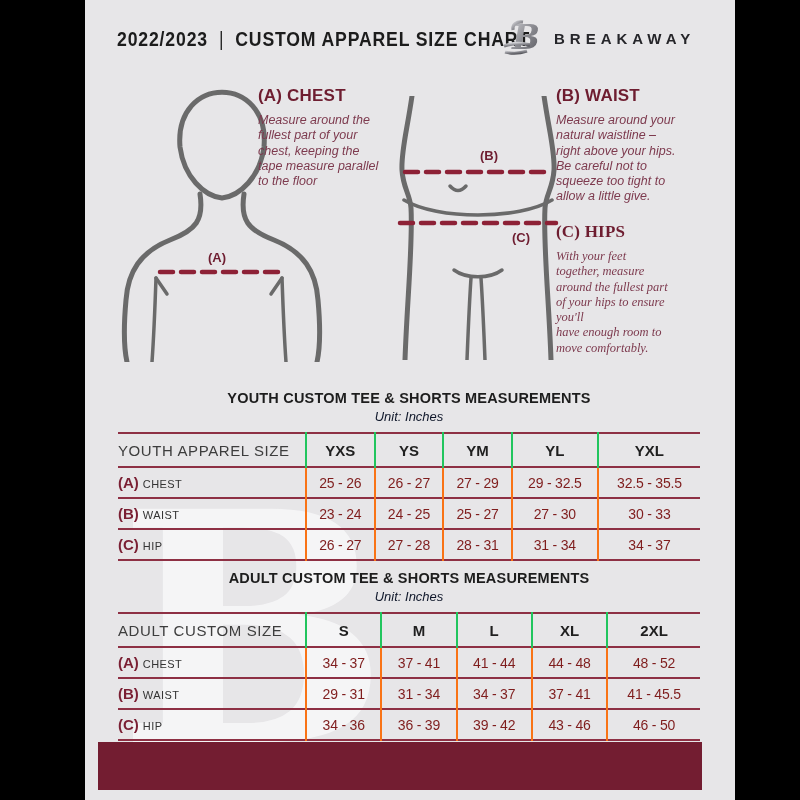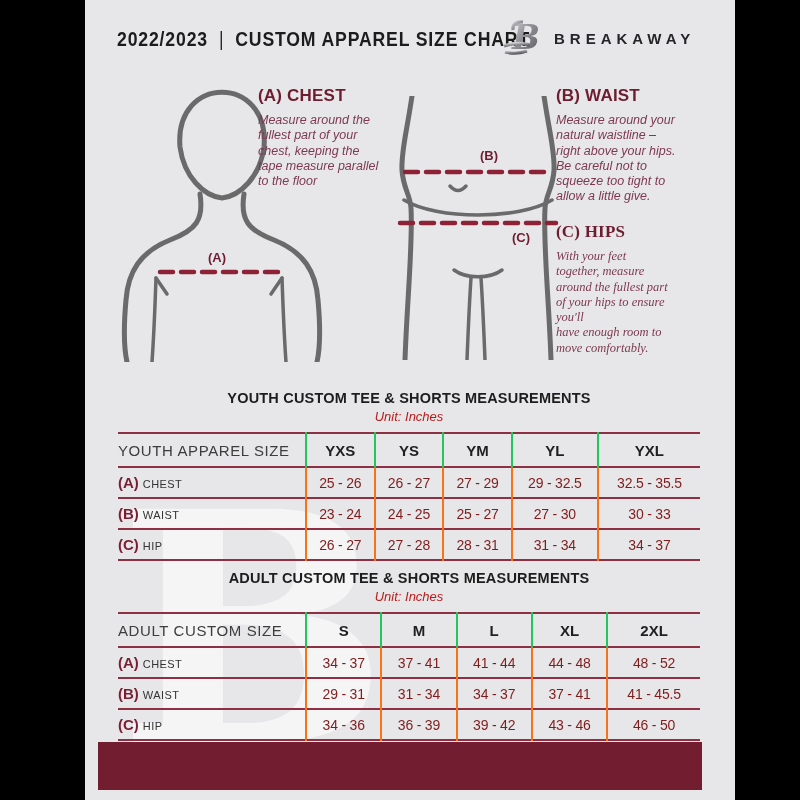--- a/index.html
+++ b/index.html
@@ -37,21 +37,21 @@
     line-height:1.22;white-space:pre-line;}
   .instr-chest{left:258px;top:86px;width:145px;}
   .instr-waist{left:556px;top:86px;width:150px;}
   .instr-hips{left:556px;top:222px;width:152px;font-family:Liberation Serif, serif;}
 
   
   .table-block{position:absolute;left:118px;width:582px;z-index:1;}
   .tb-youth{top:366px;}
   .tb-adult{top:546px;}
   .tb-title{text-align:center;font-size:14.5px;font-weight:700;color:#1d1d1d;letter-spacing:0.2px;margin-top:24px;}
-  .tb-unit{text-align:center;font-size:13px;font-style:italic;color:#b91c1c;margin-top:3px;}
+  .tb-unit{text-align:center;font-size:13px;font-style:italic;color:#0f172a;margin-top:3px;}
   table.size-table{width:100%;border-collapse:collapse;margin-top:8px;
     border-top:2px solid #8e3044;border-bottom:2px solid #8e3044;}
   table.size-table tr{border-bottom:2px solid #8e3044;}
   table.size-table th,table.size-table td{padding:0;height:29px;}
   table.size-table th.size-head-row{height:32px;}
   .col-label{width:187px;text-align:left;padding-left:14px;}
   .lbl-head{font-weight:400;font-size:15px;letter-spacing:0.6px;color:#3d3d3d;margin-top:35px;}
   .size-cell{border-left:2px solid #22c55e;text-align:center;font-weight:700;
     font-size:15px;color:#1f1f1f;}
   .val-cell{border-left:2px solid #f97316;text-align:center;font-size:14px;

